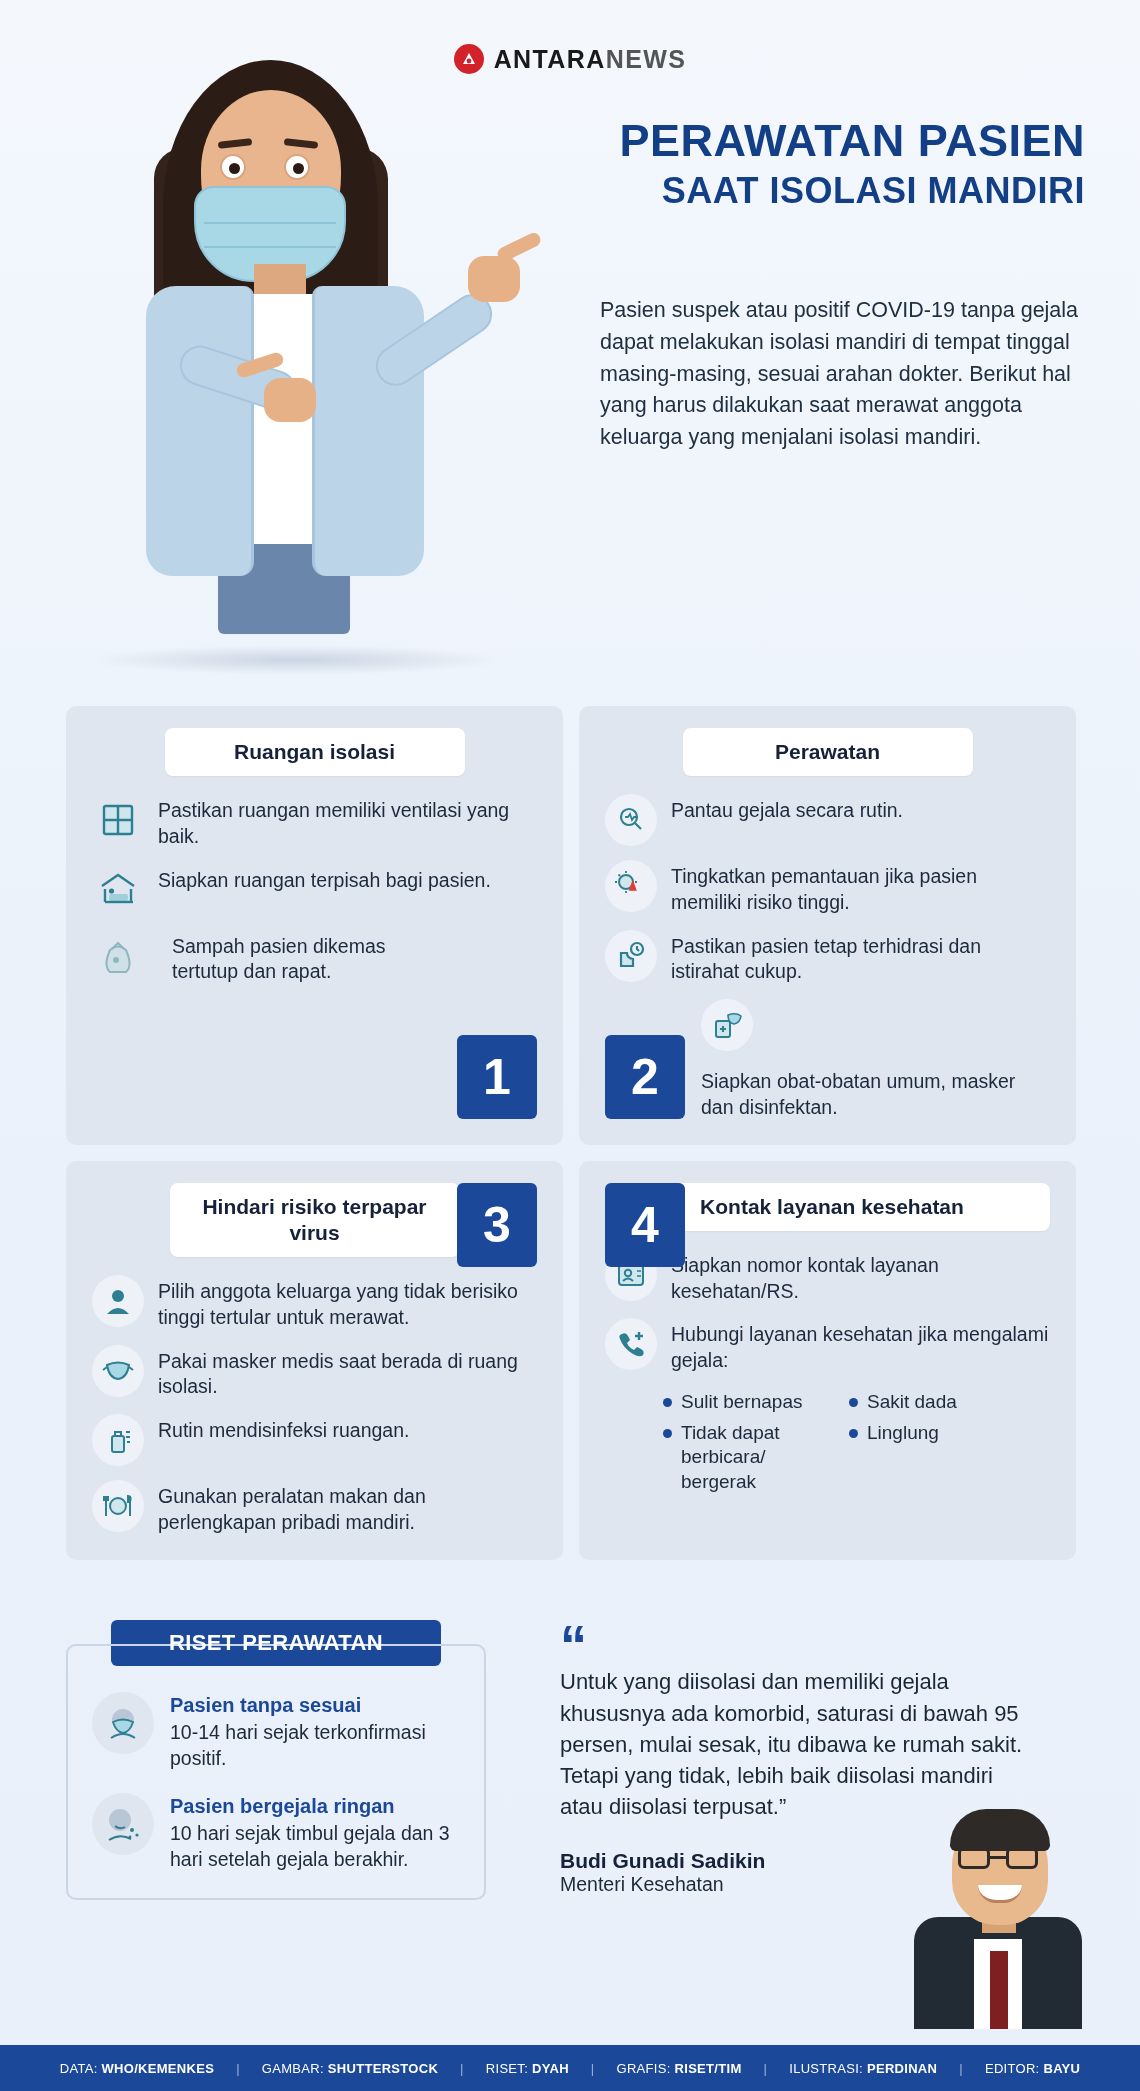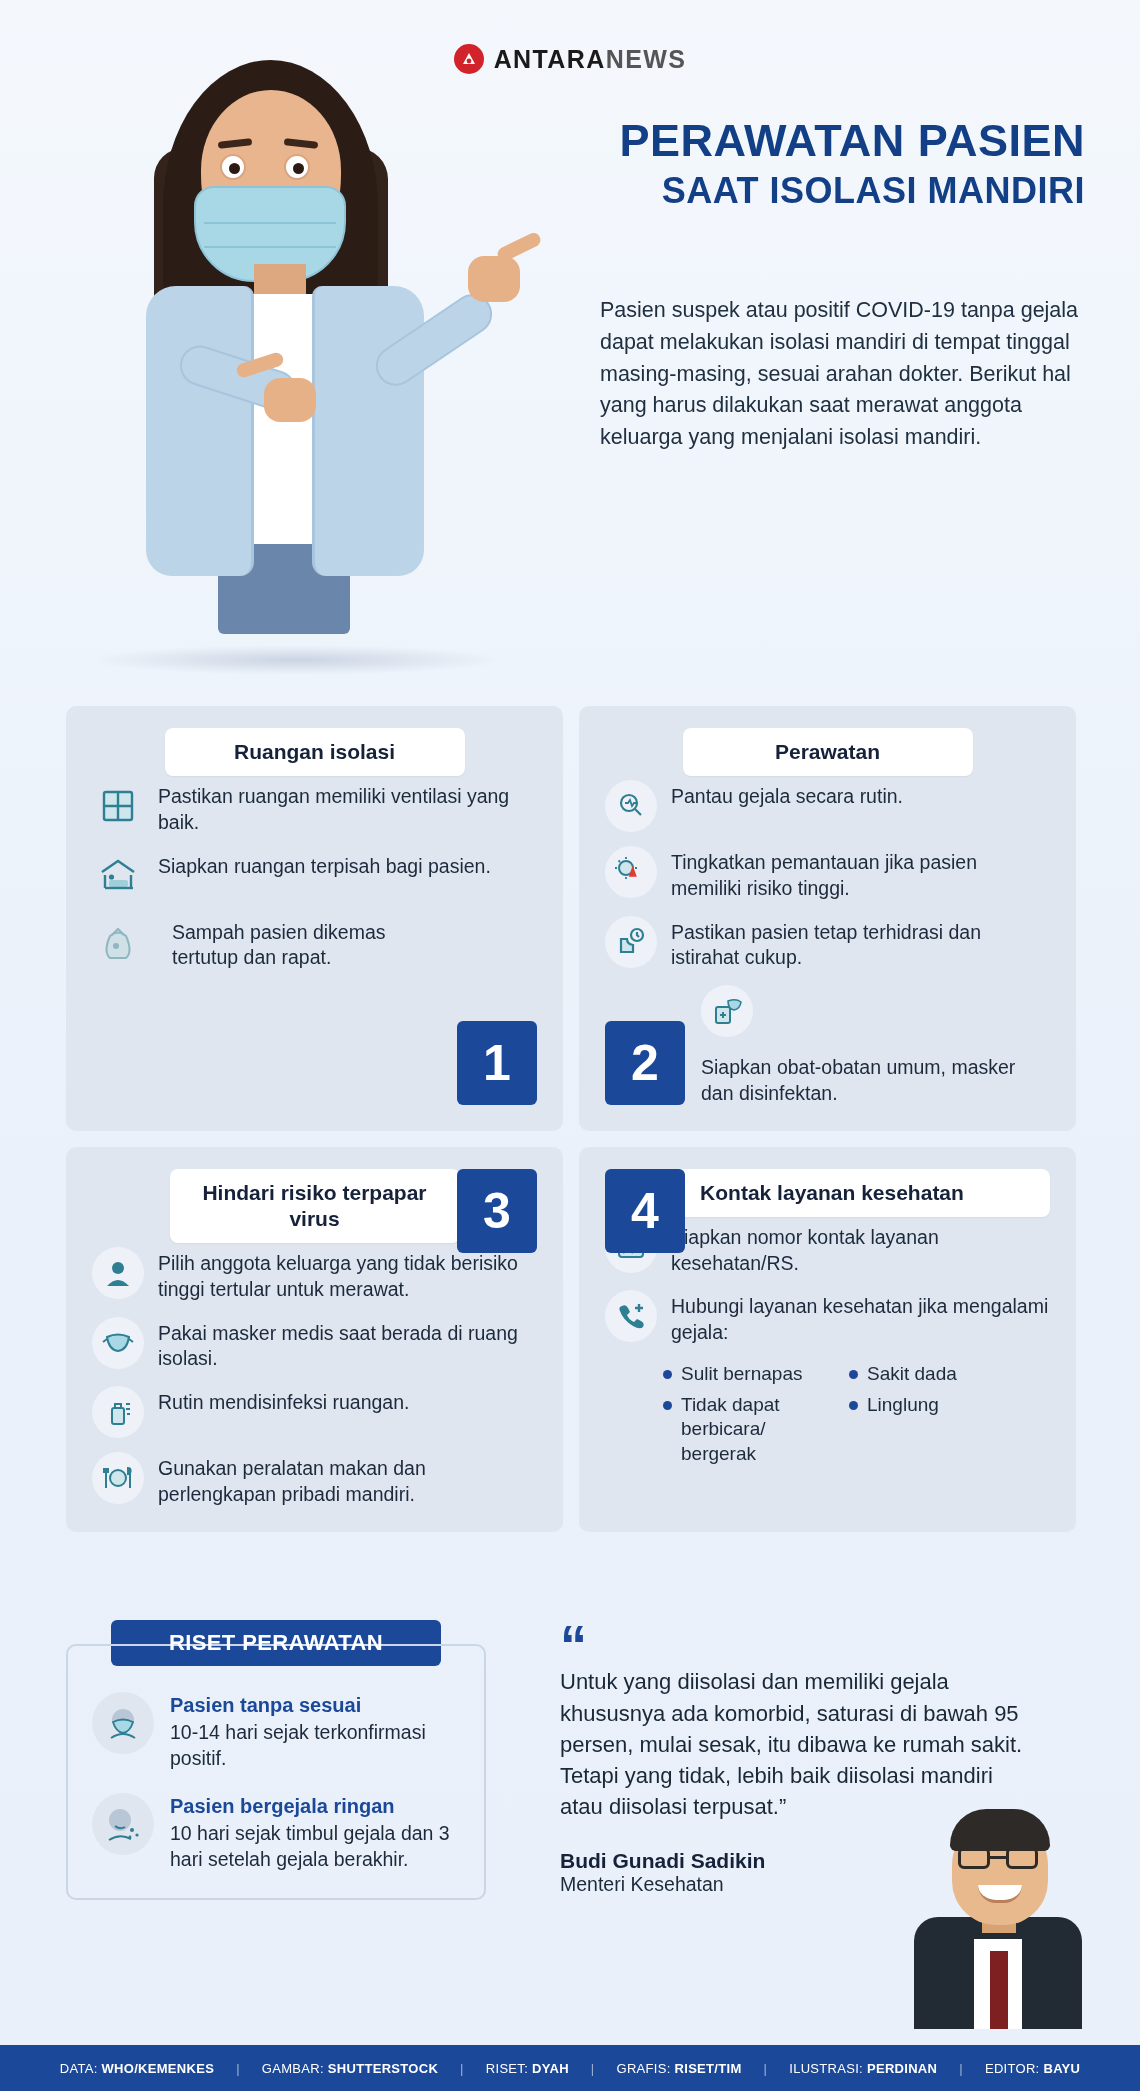--- a/index.html
+++ b/index.html
@@ -141,21 +141,21 @@
     position: relative;
     background: #dfe6f0;
     border-radius: 10px;
     width: 497px;
     padding: 22px 26px 24px 26px;
   }
   .card.tall { min-height: 330px; }
   .card-title {
     background: #ffffff;
     border-radius: 8px;
-    margin: 0 auto 4px auto;
+    margin: 0 auto 18px auto;
     padding: 11px 20px;
     text-align: center;
     font-size: 21px; font-weight: bold; color: #16223a;
     line-height: 1.25;
     box-shadow: 0 1px 2px rgba(0,0,0,.05);
   }
   .card-title.w-narrow { width: 300px; }
   .card-title.w-mid { width: 290px; }
   .card-title.w-wide { width: 436px; }
   .bignum {

